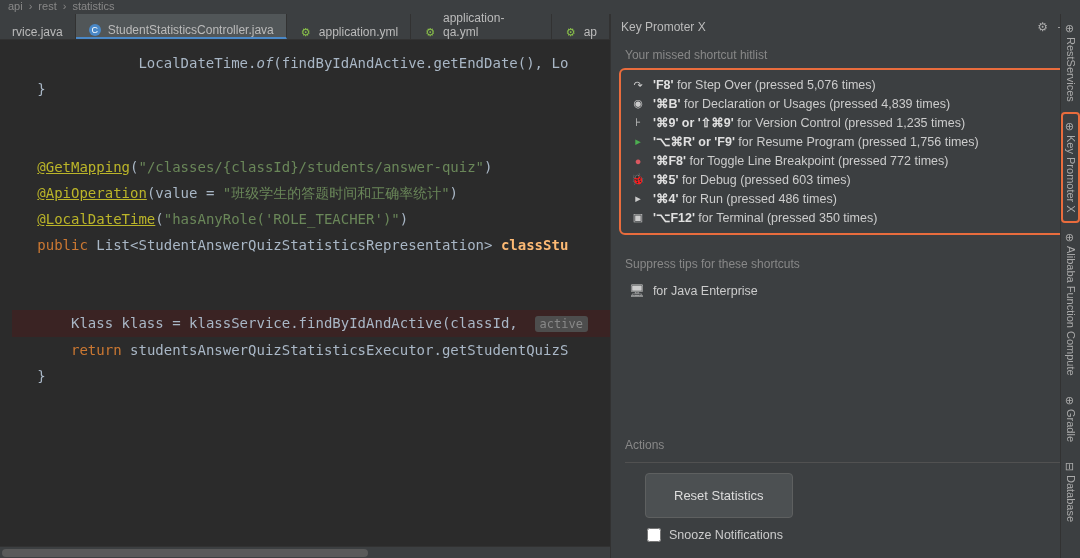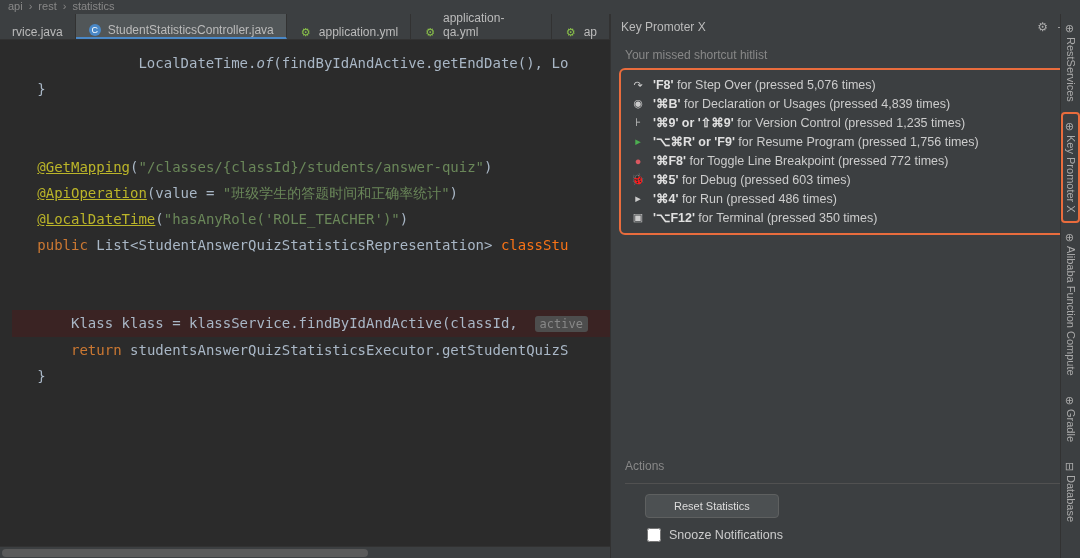--- a/index.html
+++ b/index.html
@@ -66,21 +66,21 @@
       line-height: 26px;
       color: #a9b7c6;
       overflow: hidden;
       white-space: pre;
     }
     .highlight-line { background: #3a2323; display: inline-block; width: 100%; }
     .kw { color: #cc7832; }
     .anno { color: #bbb529; text-decoration: underline; }
     .str { color: #6a8759; }
     .type { color: #a9b7c6; }
-    .method { color: #f97316; }
+    .method { color: #fdba74; font-weight: bold; }
     .static { font-style: italic; color: #a9b7c6; }
     .param-hint { background: #4d4d4d; color: #888; border-radius: 3px; padding: 1px 5px; font-size: 12px; }
     .tool-panel {
       width: 470px;
       background: #3c3f41;
       border-left: 1px solid #323232;
       display: flex;
       flex-direction: column;
     }
     .tool-header {
@@ -129,23 +129,23 @@
     }
     .actions-section {
       margin-top: auto;
       padding: 8px 14px 16px;
     }
     .actions-section .section-title { padding-left: 0; }
     .reset-btn {
       background: #4c5052;
       border: 1px solid #5e6060;
       color: #ddd;
-      padding: 5px 28px;
+      padding: 14px 28px;
       border-radius: 4px;
-      font-size: 11px;
+      font-size: 13px;
       cursor: pointer;
       margin-left: 20px;
       margin-top: 6px;
     }
     .snooze {
       display: flex;
       align-items: flex-start;
       gap: 8px;
       padding: 10px 0 0 22px;
       font-size: 12.5px;
@@ -278,20 +278,27 @@
       <div class="hit-item">
           <span class="hit-icon">▸</span>
           <span><span class="hit-key">'⌘4'</span><span> for Run (pressed 486 times)</span></span>
         </div>
       <div class="hit-item">
           <span class="hit-icon">▣</span>
           <span><span class="hit-key">'⌥F12'</span><span> for Terminal (pressed 350 times)</span></span>
         </div>
     </div>
 
+    <div class="suppress-section">
+      <div class="section-title" style="padding-left:0">Suppress tips for these shortcuts</div>
+      <div class="suppress-item">
+        <span>🖥</span>
+        <span>for Java Enterprise</span>
+      </div>
+    </div>
 
     <div class="actions-section">
       <div class="section-title">Actions</div>
       <hr class="hr-line">
       <button class="reset-btn">Reset Statistics</button>
       <label class="snooze">
         <input type="checkbox" style="">
         <span>Snooze Notifications</span>
       </label>
     </div>

